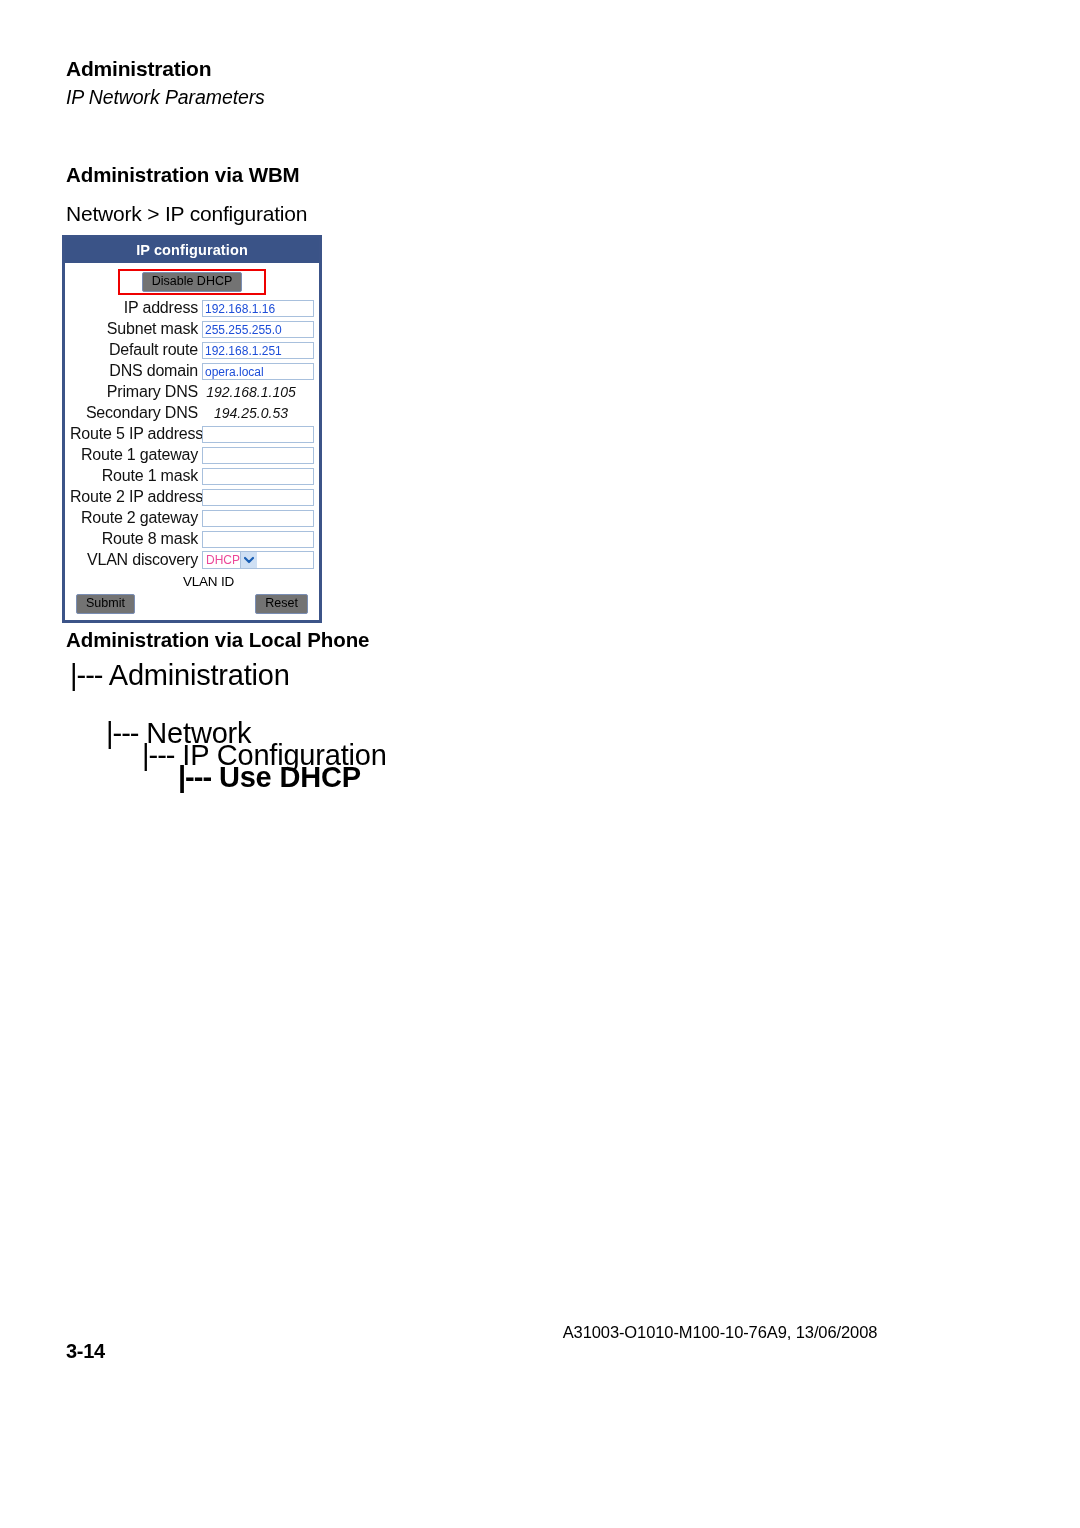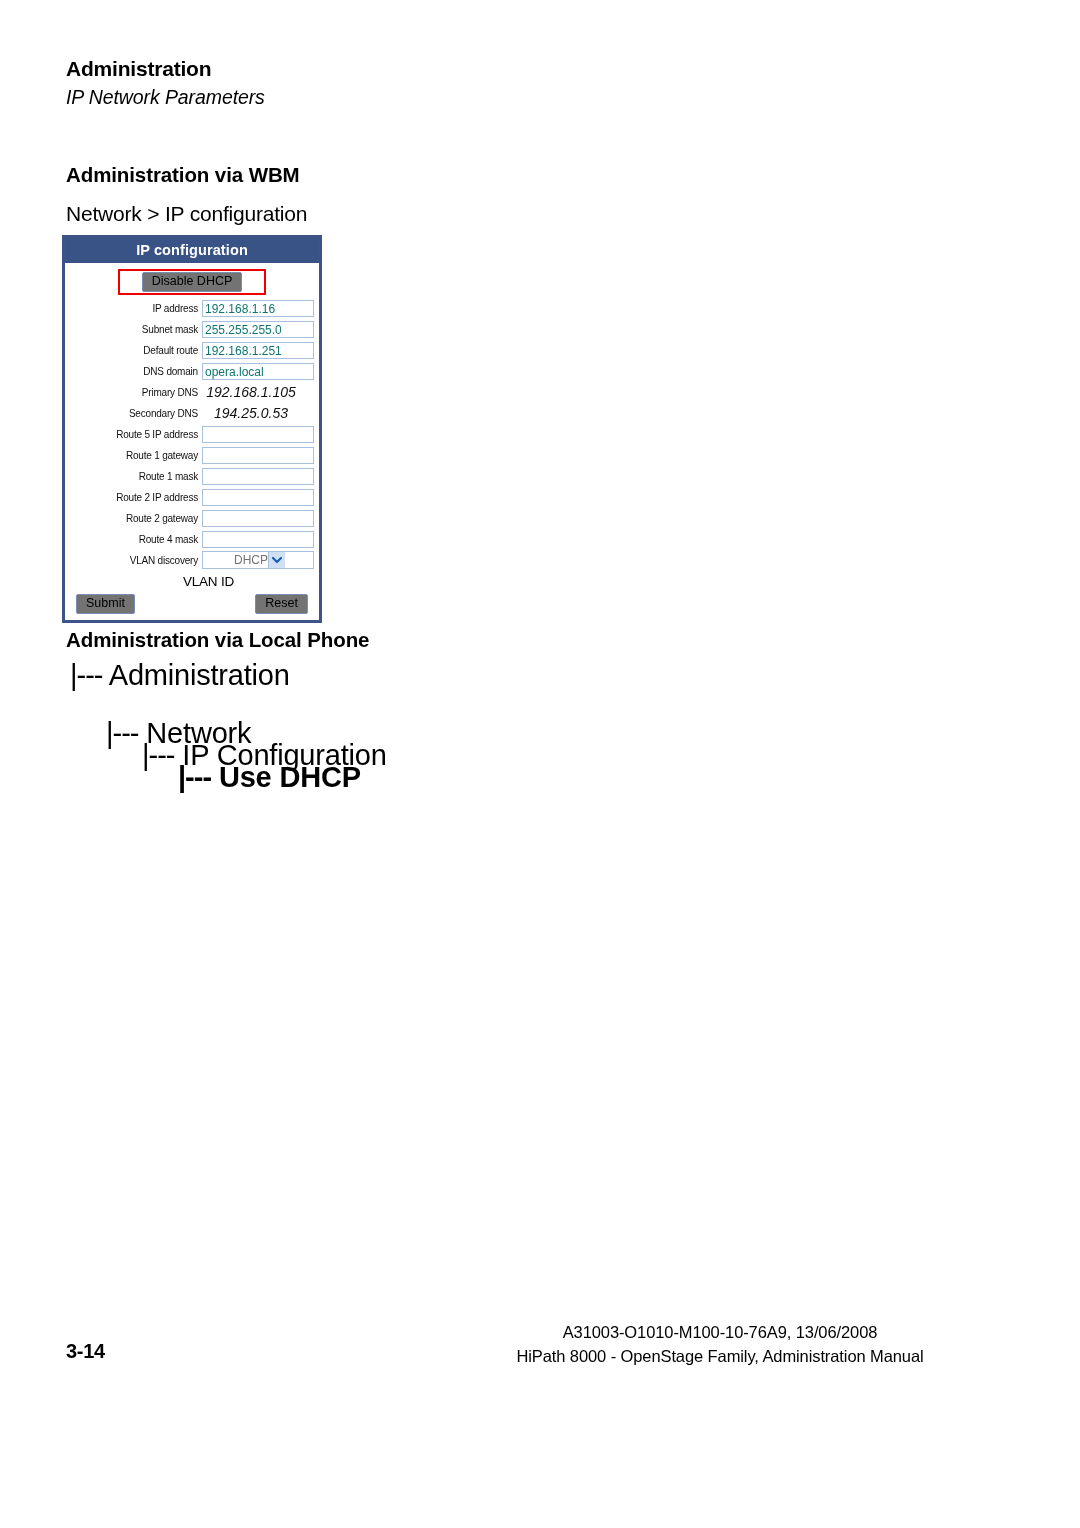--- a/index.html
+++ b/index.html
@@ -113,36 +113,36 @@
   
   .frow {
     display: flex;
     align-items: center;
     height: 20px;
     margin-bottom: 1px;
   }
   .flabel {
     width: 128px;
     text-align: right;
-    font-size: 10px;
+    font-size: 16px;
     padding-right: 4px;
     white-space: nowrap;
     letter-spacing: -0.2px;
     color: #111111;
   }
   .finput {
     flex: 1;
     height: 17px;
     border: 1px solid #a8c0dd;
     background: #ffffff;
     font-size: 12px;
     line-height: 16px;
     padding: 0 2px;
     box-sizing: border-box;
-    color: #0f766e;
+    color: #1d4ed8;
     overflow: hidden;
     white-space: nowrap;
   }
   .fstatic {
     flex: 1;
     height: 17px;
     font-size: 14px;
     font-style: italic;
     line-height: 17px;
     text-align: center;
@@ -160,23 +160,23 @@
   .fselect {
     flex: 1;
     height: 18px;
     border: 1px solid #a8c0dd;
     background: #ffffff;
     font-size: 12px;
     line-height: 16px;
     box-sizing: border-box;
     display: flex;
     align-items: center;
-    justify-content: center;
+    justify-content: flex-start;
     padding-left: 3px;
-    color: #737373;
+    color: #ec4899;
   }
   .fselect .sel-arrow {
     width: 16px;
     height: 16px;
     background: #cfe0f4;
     border-left: 1px solid #a8c0dd;
     display: flex;
     align-items: center;
     justify-content: center;
     flex: 0 0 16px;
@@ -314,21 +314,21 @@
           </div>
           <div class="frow">
             <div class="flabel">Route 2 IP address</div>
             <div class="finput"></div>
           </div>
           <div class="frow">
             <div class="flabel">Route 2 gateway</div>
             <div class="finput"></div>
           </div>
           <div class="frow">
-            <div class="flabel">Route 4 mask</div>
+            <div class="flabel">Route 8 mask</div>
             <div class="finput"></div>
           </div>
           <div class="frow">
             <div class="flabel">VLAN discovery</div>
             <div class="fselect">
               <span>DHCP</span>
               <span class="sel-arrow">
                 <svg width="10" height="8" viewBox="0 0 10 8">
                   <path d="M1 2 L5 6 L9 2" fill="none" stroke="#1a5fb4" stroke-width="2.2" stroke-linecap="round" stroke-linejoin="round"></path>
                 </svg>
@@ -353,16 +353,15 @@
   <div class="tree" id="menu-tree">
       <div class="tree-item tree-l1"><span class="tick">|---</span><span> Administration</span></div>
       <div class="tree-item tree-l2"><span class="tick">|---</span><span> Network</span></div>
       <div class="tree-item tree-l3"><span class="tick">|---</span><span> IP Configuration</span></div>
       <div class="tree-item tree-l4"><span class="tick">|---</span><span> Use DHCP</span></div>
     </div>
 
   <div class="footer-page">3-14</div>
   <div class="footer-right">
     <div>A31003-O1010-M100-10-76A9, 13/06/2008</div>
-    <div>HiPath 8000 - OpenStage Family, Administration Manual</div>
   </div>
 
 </div>
 
 </body></html>

